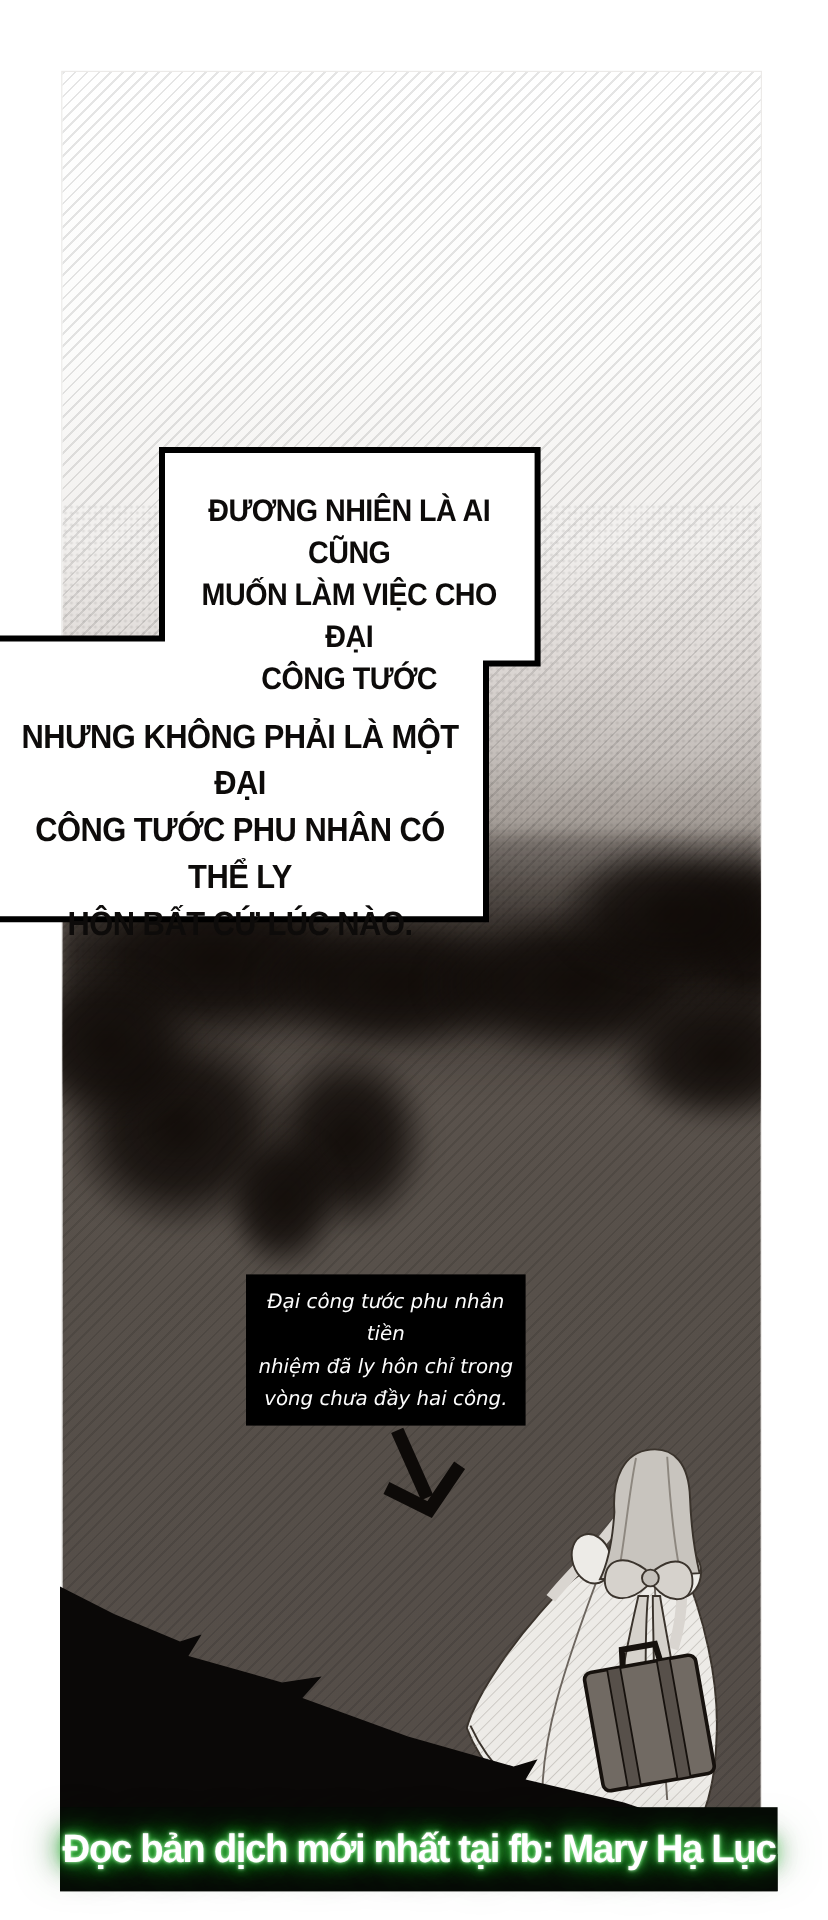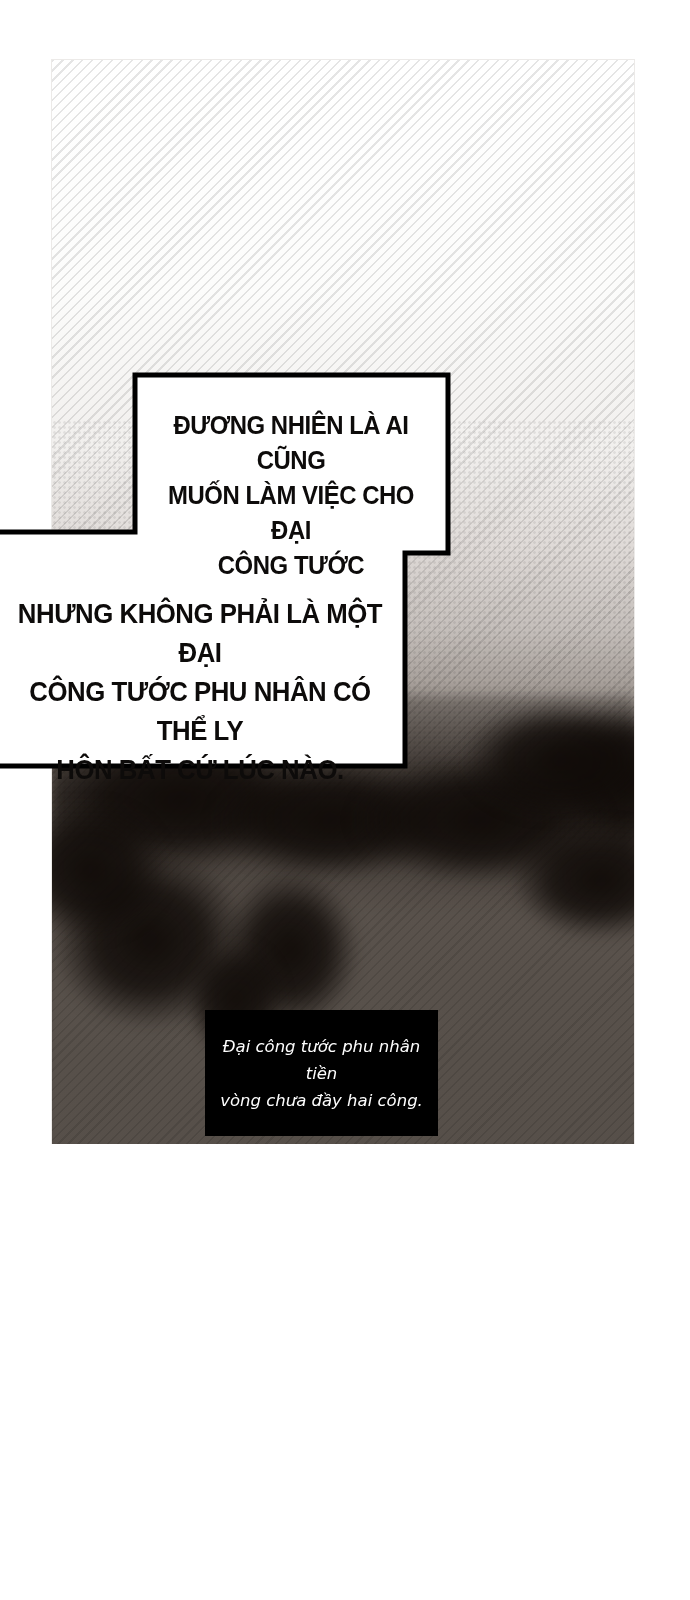--- a/index.html
+++ b/index.html
@@ -1,16 +1,16 @@
 <!DOCTYPE html>
 <html><head>
 <meta charset="utf-8">
 <style>
   html,body{margin:0;padding:0;background:#ffffff;}
-  #stage{position:relative;width:690px;height:1144px;margin:0 auto;overflow:hidden;
+  #stage{position:relative;width:690px;height:1600px;margin:0 auto;overflow:hidden;
          background:#ffffff;font-family:"Liberation Sans",sans-serif;}
 
   
   #panel{position:absolute;left:52px;top:60px;width:582px;height:1515px;overflow:hidden;
          outline:1px solid #eceae8;
          background:linear-gradient(180deg,
            #ffffff 0px,#fcfcfb 230px,#f1efed 390px,#ded9d6 490px,
            #c4beba 570px,#9b938d 645px,#6f6660 705px,#5b534d 765px,
            #57504a 1000px,#534c47 1515px);}
   .hatch{position:absolute;inset:0;
@@ -28,21 +28,21 @@
   
   #overlay{position:absolute;left:0;top:0;width:690px;height:1600px;}
 
   
   .btxt{position:absolute;color:#0d0b0a;font-weight:700;text-align:center;
         transform:scaleX(.92);transform-origin:center;letter-spacing:-.5px;}
   #b1txt{left:138px;top:408px;width:306px;font-size:26px;line-height:35px;}
   #b2txt{left:0px;top:594px;width:400px;font-size:28px;line-height:39px;}
 
   
-  #caption{position:absolute;left:205px;top:1010px;width:233px;height:126px;background:#000000;
+  #caption{position:absolute;left:205px;top:1062px;width:233px;height:126px;background:#000000;
            color:#fdfdfd;display:flex;flex-direction:column;justify-content:center;text-align:center;
            font-family:"DejaVu Sans",cursive,sans-serif;font-size:16.5px;line-height:27px;font-style:italic;}
 
   
   #footer{position:absolute;left:50px;top:1506px;width:598px;height:70px;background:#060a06;
           display:flex;align-items:center;justify-content:center;overflow:visible;}
   #footer span{white-space:nowrap;color:#ffffff;font-weight:700;font-size:33px;letter-spacing:-1.2px;
           transform:scaleX(.97);
           text-shadow:0 0 3px #c9ffcd,0 0 8px #3ddc47,0 0 16px #2aa733,0 0 26px #1d8526,0 0 40px #145c1b;}
 </style>
@@ -127,17 +127,21 @@
   </div>
 
   <div class="btxt" id="b2txt">
     <div>NHƯNG KHÔNG PHẢI LÀ MỘT ĐẠI</div>
     <div>CÔNG TƯỚC PHU NHÂN CÓ THỂ LY</div>
     <div>HÔN BẤT CỨ LÚC NÀO.</div>
   </div>
 
   <div id="caption">
     <div>Đại công tước phu nhân tiền</div>
+    <div>nhiệm đã ly hôn chỉ trong</div>
     <div>vòng chưa đầy hai công.</div>
   </div>
 
+  <div id="footer">
+    <span>Đọc bản dịch mới nhất tại fb: Mary Hạ Lục</span>
+  </div>
 
 </div>
 
 </body></html>

